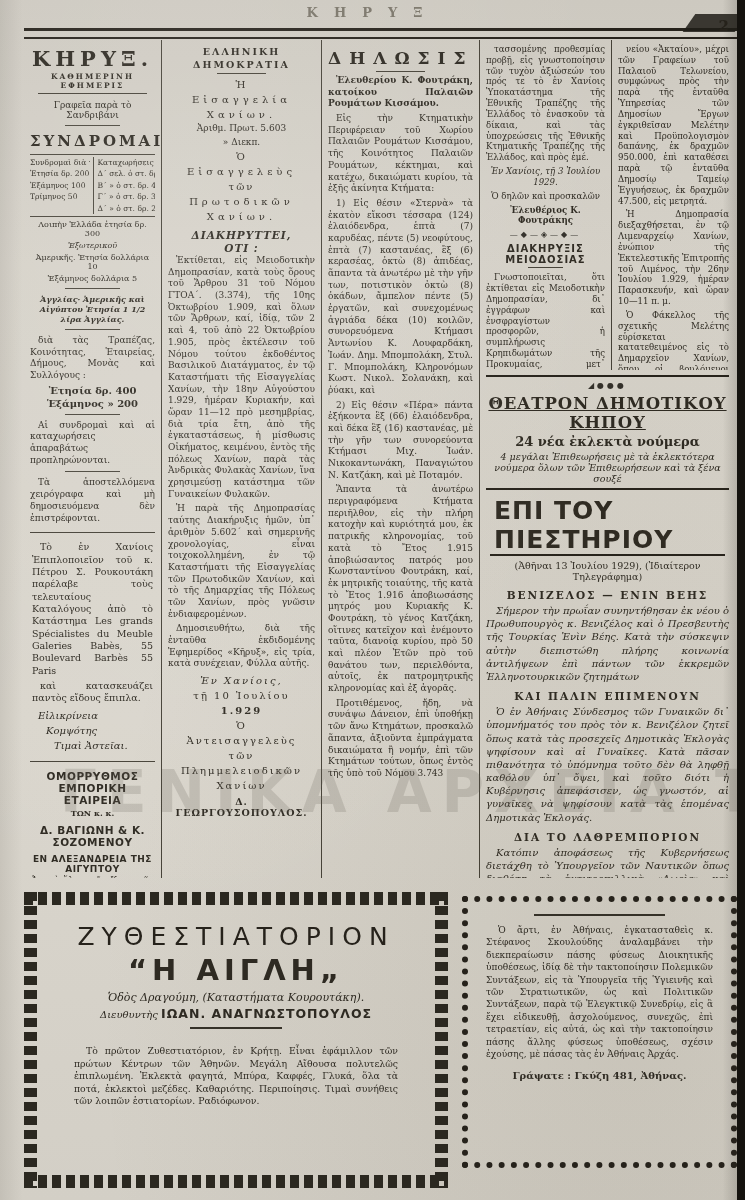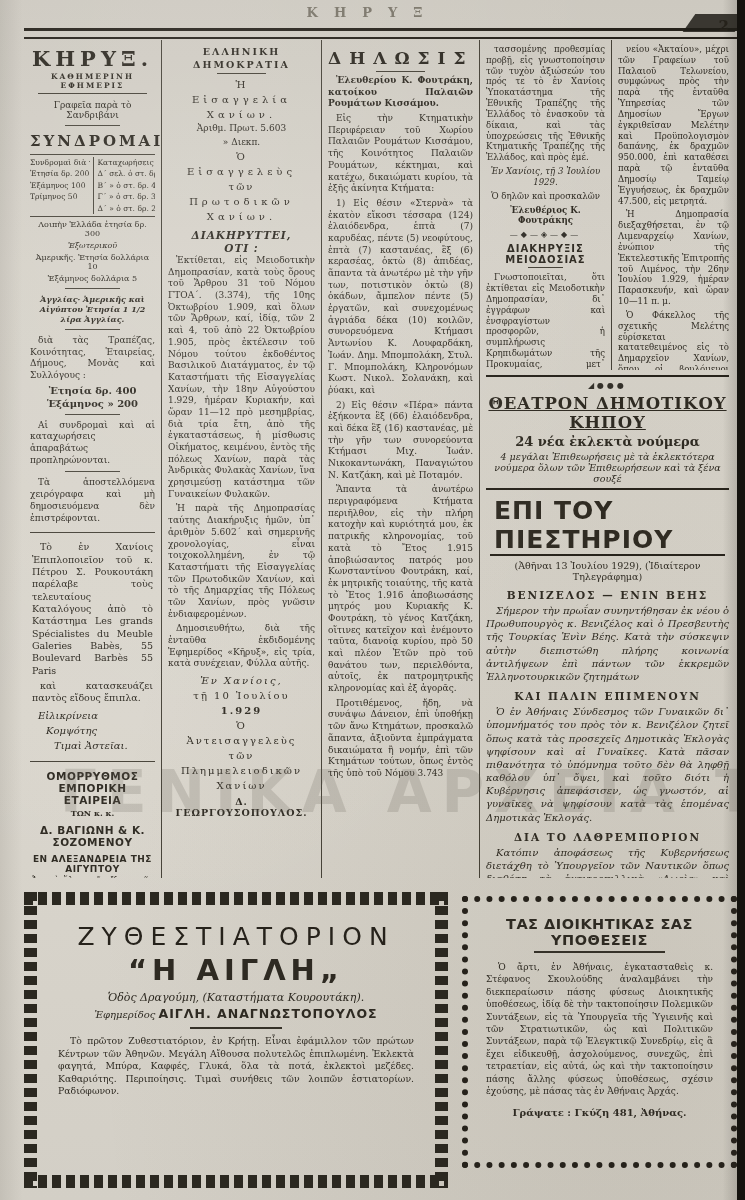--- a/index.html
+++ b/index.html
@@ -82,21 +82,21 @@
   .mb-top{top:0;left:0;right:0;height:13px;}
   .mb-bot{bottom:0;left:0;right:0;height:13px;}
   .mb-left{top:0;bottom:0;left:0;width:13px;}
   .mb-right{top:0;bottom:0;right:0;width:13px;}
   .aigli-l1{font-family:"DejaVu Sans",sans-serif;font-size:25px;letter-spacing:7px;text-align:center;color:#26221b;}
   .aigli-l2{font-family:"DejaVu Sans",sans-serif;font-size:29px;font-weight:bold;letter-spacing:5px;text-align:center;margin:2px 0 4px;}
   .aigli-l3{font-size:11px;font-style:italic;text-align:center;margin:2px 0;}
   .aigli-l4{font-size:10px;text-align:center;margin:2px 0;}
   .aigli-l4 b{font-size:12.5px;letter-spacing:1px;font-family:"DejaVu Sans",sans-serif;}
   .aigli-rule{width:26%;margin:6px auto;border-top:2px solid #353128;}
-  .aigli-body{font-size:9.3px;line-height:1.35;text-align:justify;text-indent:12px;margin:0;}
+  .aigli-body{font-size:9.3px;line-height:1.35;text-align:justify;text-indent:12px;margin:16px;}
   .aigli-foot{font-size:9.5px;margin:5px 0 0 24px;}
 
   .ad-skoul{flex:1;height:272px;box-sizing:border-box;border:6px dotted #26221b;margin-top:4px;padding:12px 12px;background:rgba(255,255,255,.04);}
   .skoul-title{font-family:"DejaVu Sans",sans-serif;font-size:14.5px;font-weight:bold;text-align:center;letter-spacing:.5px;margin:2px 0 3px;}
   .skoul-rule{width:55%;margin:0 auto 8px;border-top:2px solid #353128;}
   .skoul-body{font-size:9px;line-height:1.38;text-align:justify;text-indent:12px;margin:6px;}
   .skoul-foot{font-size:10px;font-weight:bold;text-align:center;margin-top:10px;}
 
   .wm{position:absolute;font-family:"DejaVu Sans",sans-serif;font-weight:bold;color:rgba(100,95,86,.20);white-space:nowrap;z-index:6;pointer-events:none;}
   .wm1{top:758px;left:60px;font-size:58px;letter-spacing:10px;}
@@ -260,27 +260,26 @@
   <div class="ads-row">
     <div class="ad-aigli">
       <div class="mb mb-top"></div>
       <div class="mb mb-bot"></div>
       <div class="mb v mb-left"></div>
       <div class="mb v mb-right"></div>
       <div class="aigli-l1">ΖΥΘΕΣΤΙΑΤΟΡΙΟΝ</div>
       <div class="aigli-l2">“Η ΑΙΓΛΗ„</div>
       <div class="aigli-l3">Ὁδὸς Δραγούμη, (Καταστήματα Κουρουτάκη).</div>
       <div class="aigli-l4">
-        <span style="font-style:italic">Ἐφημερίδος</span>
-        <b>ΑΙΓΛΗ. ΑΝΑΓΝΩΣΤΟΠΟΥΛΟΣ</b>
+        <span style="font-style:italic">Διευθυντὴς</span>
+        <b>ΙΩΑΝ. ΑΝΑΓΝΩΣΤΟΠΟΥΛΟΣ</b>
       </div>
       <div class="aigli-rule"></div>
       <p class="aigli-body">Τὸ πρῶτον Ζυθεστιατόριον, ἐν Κρήτῃ. Εἶναι ἐφάμιλλον τῶν πρώτων Κέντρων τῶν Ἀθηνῶν. Μεγάλη Αἴθουσα πολυτελῶς ἐπιπλωμένη. Ἐκλεκτὰ φαγητά, Μπύρα, Καφφές, Γλυκά, ὅλα τὰ ποτά, ἐκλεκτοὶ μεζέδες. Καθαριότης. Περιποίησις. Τιμαὶ συνήθεις τῶν λοιπῶν ἑστιατορίων. Ραδιόφωνον.</p>
     </div>
 
     <div class="ad-skoul">
-      <div class="skoul-title">ΤΑΣ ΔΙΟΙΚΗΤΙΚΑΣ ΣΑΣ ΥΠΟΘΕΣΕΙΣ</div>
       <div class="skoul-rule"></div>
       <p class="skoul-body">Ὁ ἄρτι, ἐν Ἀθήναις, ἐγκατασταθεὶς κ. Στέφανος Σκουλούδης ἀναλαμβάνει τὴν διεκπεραίωσιν πάσης φύσεως Διοικητικῆς ὑποθέσεως, ἰδίᾳ δὲ τὴν τακτοποίησιν Πολεμικῶν Συντάξεων, εἰς τὰ Ὑπουργεῖα τῆς Ὑγιεινῆς καὶ τῶν Στρατιωτικῶν, ὡς καὶ Πολιτικῶν Συντάξεων, παρὰ τῷ Ἐλεγκτικῷ Συνεδρίῳ, εἰς ἃ ἔχει εἰδικευθῇ, ἀσχολούμενος, συνεχῶς, ἐπὶ τετραετίαν, εἰς αὐτά, ὡς καὶ τὴν τακτοποίησιν πάσης ἄλλης φύσεως ὑποθέσεως, σχέσιν ἐχούσης, μὲ πάσας τὰς ἐν Ἀθήναις Ἀρχάς.</p>
       <div class="skoul-foot">Γράψατε : Γκύζη 481, Ἀθήνας.</div>
     </div>
   </div>
 </div>
 
 </body></html>

